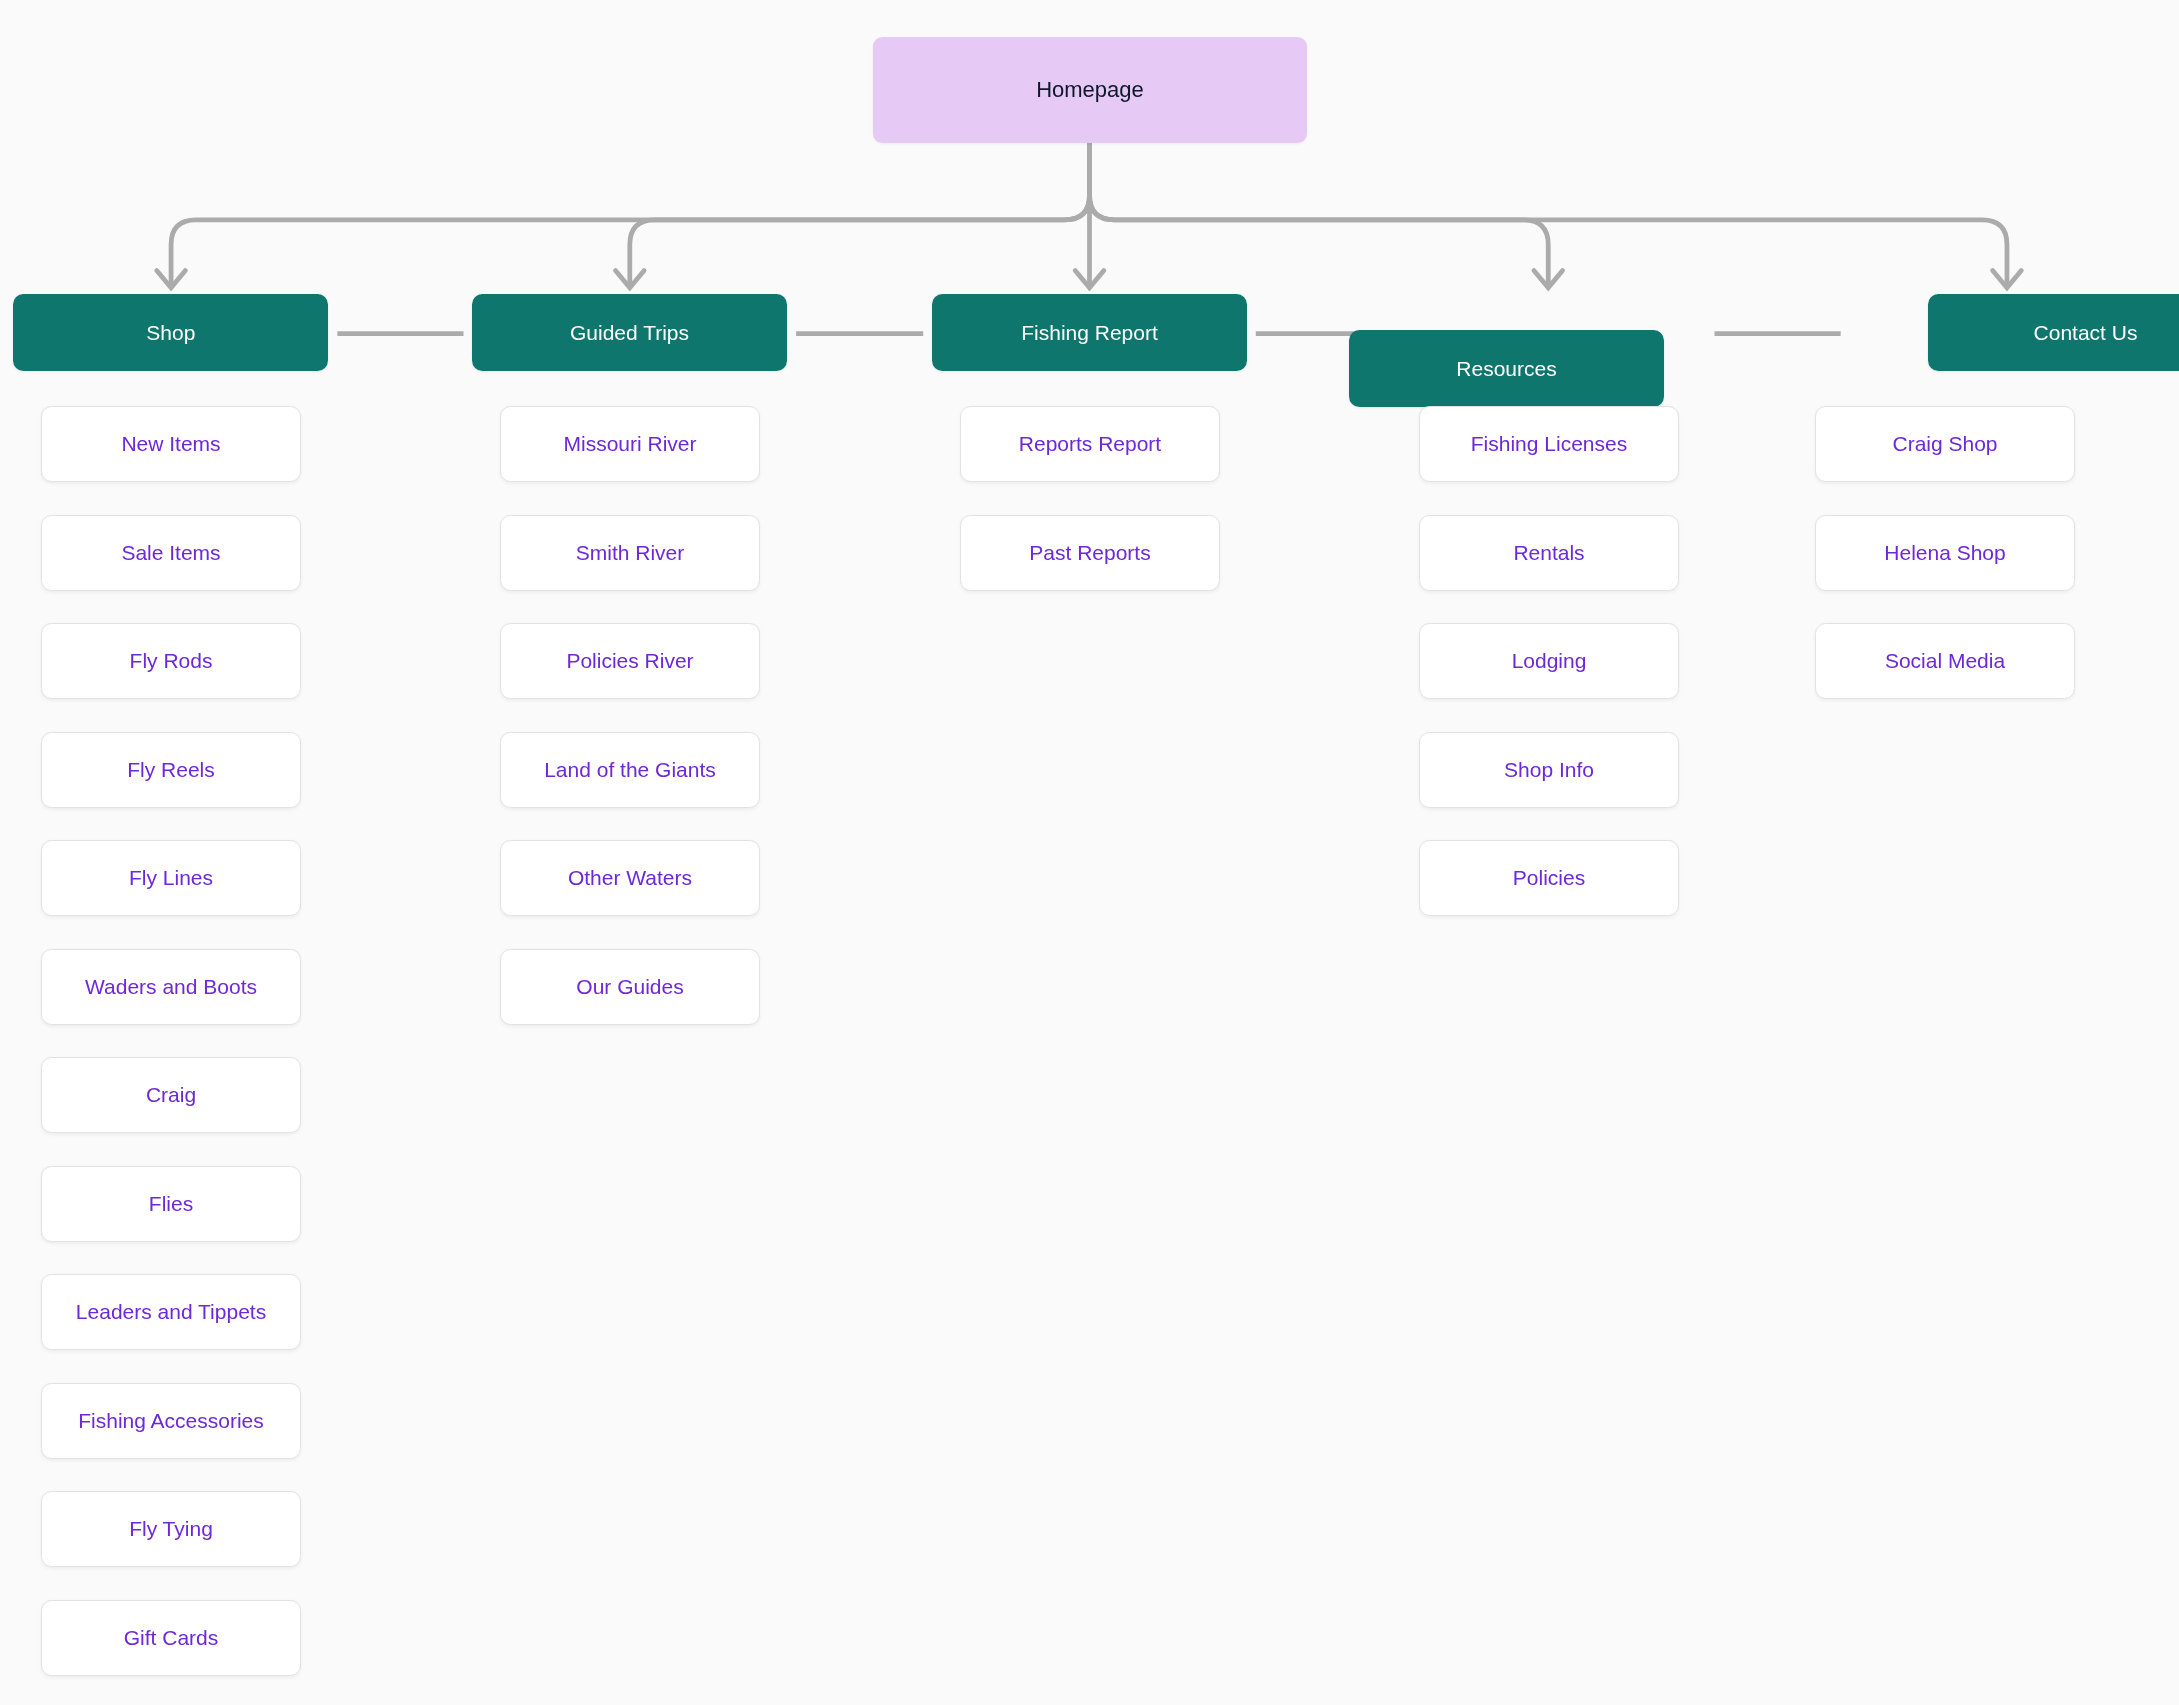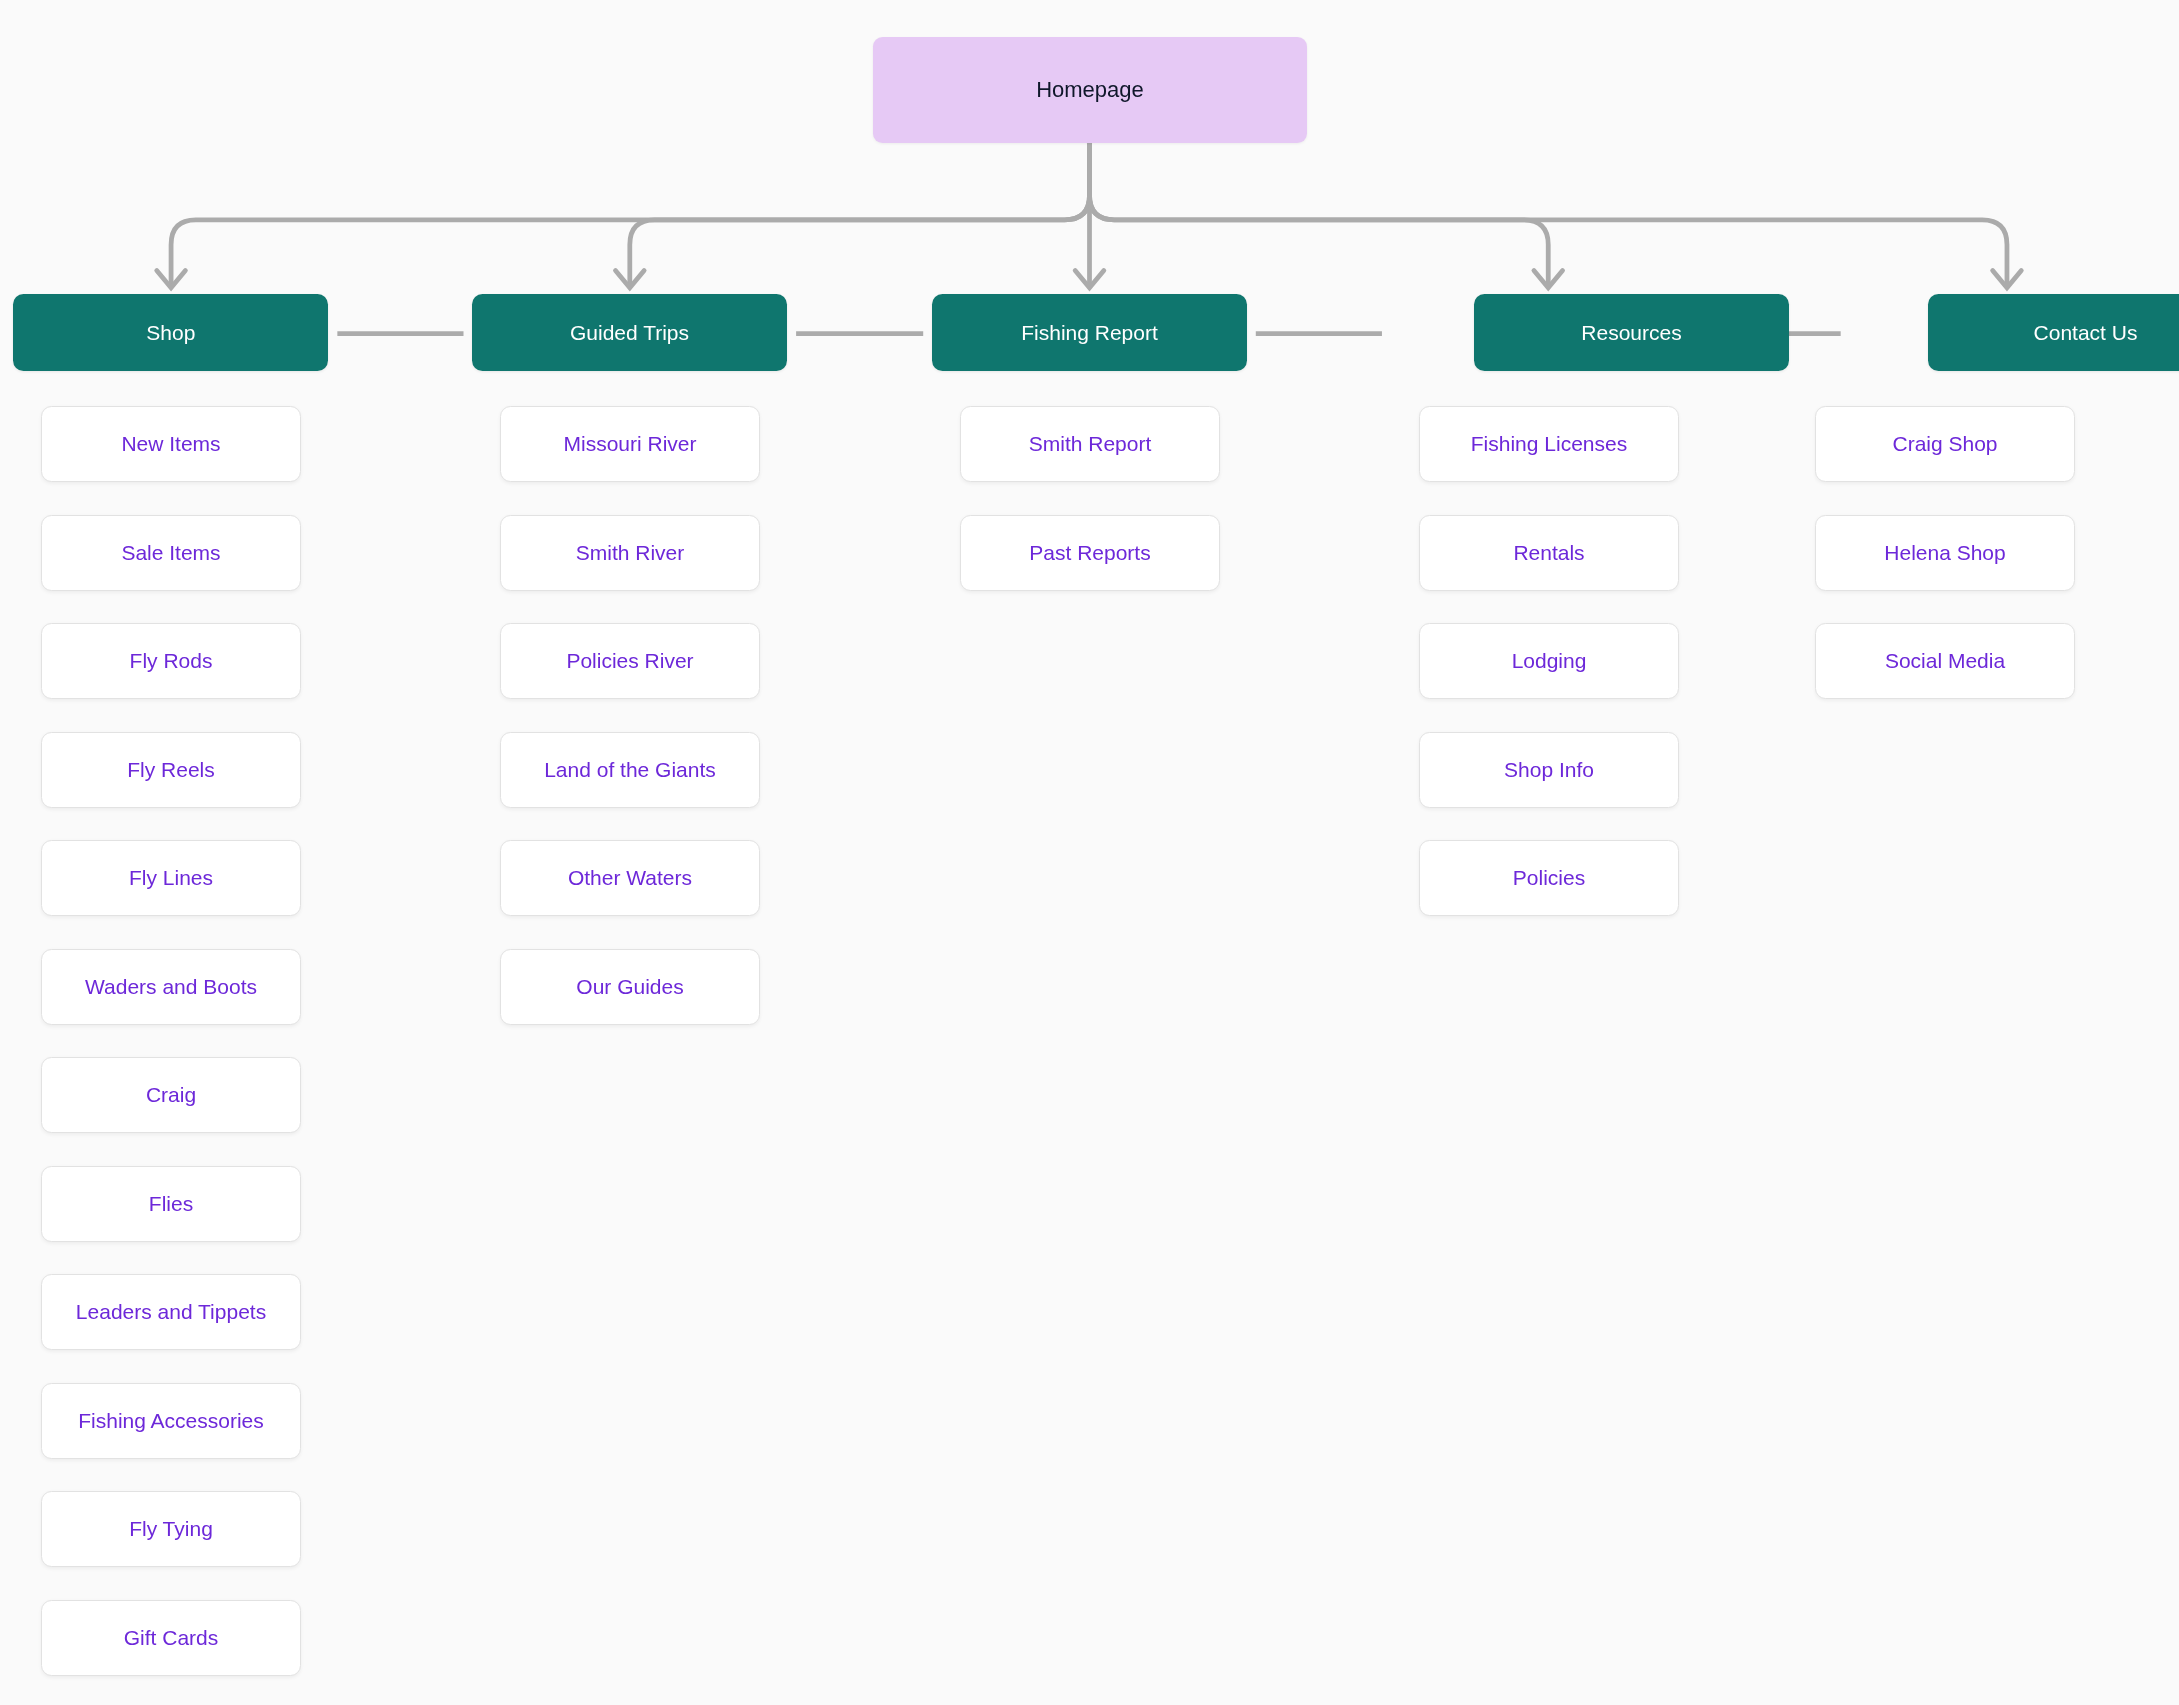--- a/index.html
+++ b/index.html
@@ -38,21 +38,21 @@
     top: 294px; width: 315px; height: 77px;
     background: #0f766e;
     border-radius: 10.5px;
     display: flex; align-items: center; justify-content: center;
     font-size: 21px; font-weight: 500; color: #ffffff;
     box-shadow: 0 1px 2.9px rgba(0,0,0,0.08);
   }
   .section-shop      { left: 13.4px; }
   .section-trips     { left: 472px; }
   .section-report    { left: 932px; }
-  .section-resources { left: 1474px; }
+  .section-resources { left: 1349px; margin-top: 36px; }
   .section-contact   { left: 1928px; }
   .column {
     position: absolute; top: 406px; width: 260px;
     display: flex; flex-direction: column; gap: 32.5px;
   }
   .column-0 { left: 41px; }
   .column-1 { left: 500px; }
   .column-2 { left: 960px; }
   .column-3 { left: 1419px; }
   .column-4 { left: 1815px; }
@@ -165,21 +165,21 @@
   <div class="card">
       <span>Other Waters</span>
     </div>
   <div class="card">
       <span>Our Guides</span>
     </div>
 </div>
 
 <div class="column column-2">
   <div class="card">
-      <span>Smith Report</span>
+      <span>Reports Report</span>
     </div>
   <div class="card">
       <span>Past Reports</span>
     </div>
 </div>
 
 <div class="column column-3">
   <div class="card">
       <span>Fishing Licenses</span>
     </div>

